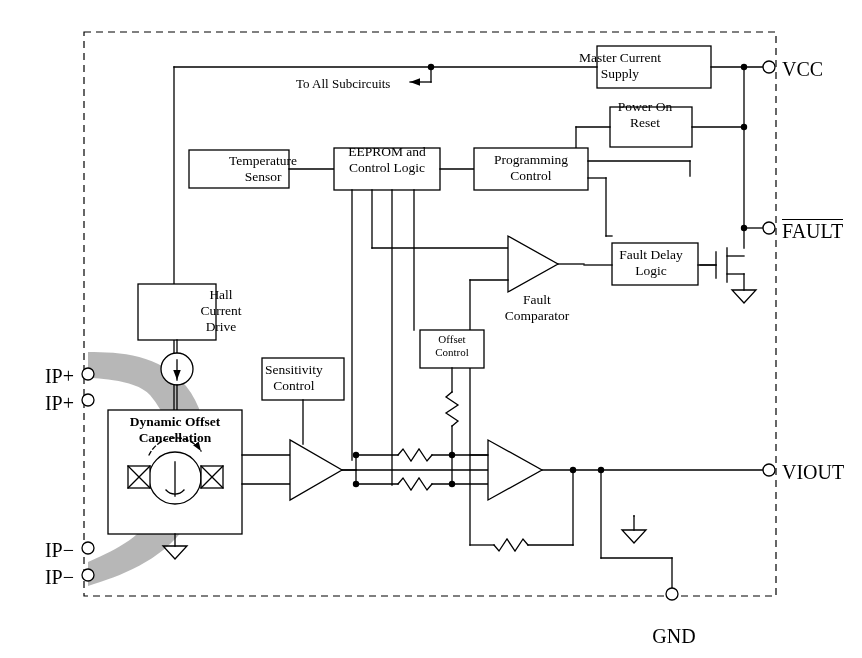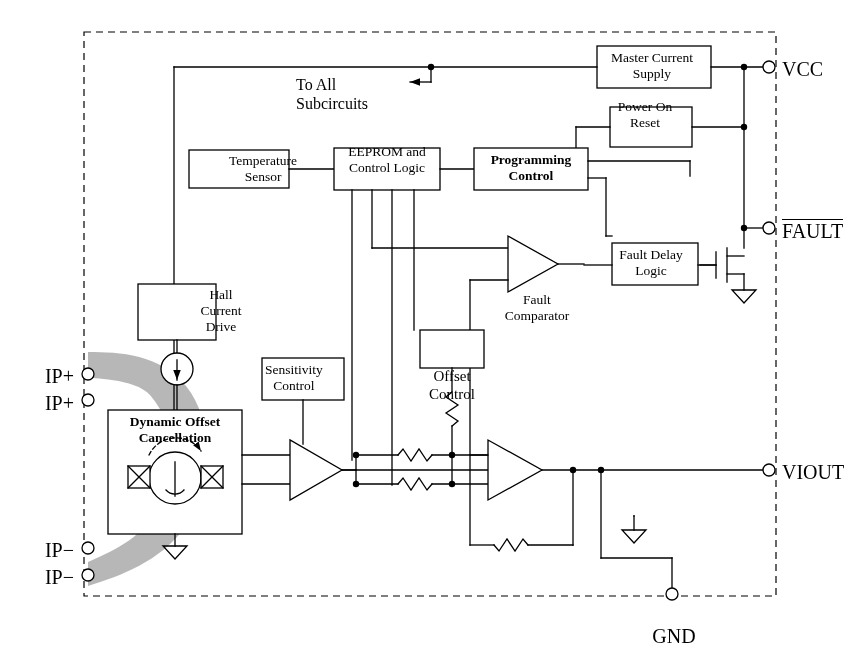--- a/index.html
+++ b/index.html
@@ -202,52 +202,52 @@
       <line x1="634" y1="516" x2="634" y2="516"></line>
 
       <circle cx="88" cy="374" r="6" fill="#fff"></circle>
       <circle cx="88" cy="400" r="6" fill="#fff"></circle>
       <circle cx="88" cy="548" r="6" fill="#fff"></circle>
       <circle cx="88" cy="575" r="6" fill="#fff"></circle>
 
     </g>
   </svg>
 
-  <div class="lbl" style="left:597px; top:50px; width:94px;padding-left:8px;">Master Current
+  <div class="lbl" style="left:565px; top:50px; width:94px;padding-left:8px;">Master Current
 Supply</div>
 
   <div class="lbl" style="left:610px; top:99px; width:70px;">Power On
 Reset</div>
 
   <div class="lbl" style="left:189px; top:153px; width:100px;margin-left:24px;">Temperature
 Sensor</div>
 
   <div class="lbl" style="left:334px; top:144px; width:106px;">EEPROM and
 Control Logic</div>
 
-  <div class="lbl" style="left:474px; top:152px; width:114px;font-weight:bold;">Programming
+  <div class="lbl" style="left:474px; top:152px; width:114px;">Programming
 Control</div>
 
   <div class="lbl" style="left:612px; top:247px; width:78px;">Fault Delay
 Logic</div>
 
   <div class="lbl" style="left:138px; top:287px; width:78px;margin-left:44px;">Hall
 Current
 Drive</div>
 
   <div class="lbl" style="left:262px; top:362px; width:64px;">Sensitivity
 Control</div>
 
-  <div class="lbl" style="left:420px; top:333px; width:64px; font-size:15px;margin-top:35px;">Offset
+  <div class="lbl" style="left:420px; top:333px; width:64px; font-size:11px;">Offset
 Control</div>
 
   <div class="lbl" style="left:114px; top:414px; width:122px;font-weight:bold;">Dynamic Offset
 Cancellation</div>
 
-  <div class="lbl" style="left:296px; top:76px; width:116px; font-size:16px; text-align:left;">To All Subcircuits</div>
+  <div class="lbl" style="left:296px; top:76px; width:116px; font-size:13px; text-align:left;">To All Subcircuits</div>
 
   <div class="lbl" style="left:487px; top:292px; width:100px;">Fault
 Comparator</div>
 
   <div class="lbl rightA pinlabel" style="left:782px; top:58px; width:70px;">VCC</div>
 
   <div class="lbl rightA pinlabel" style="left:782px; top:219px; width:80px;"><span class="overbar">FAULT</span></div>
 
   <div class="lbl rightA pinlabel" style="left:782px; top:461px; width:78px;">VIOUT</div>
 

